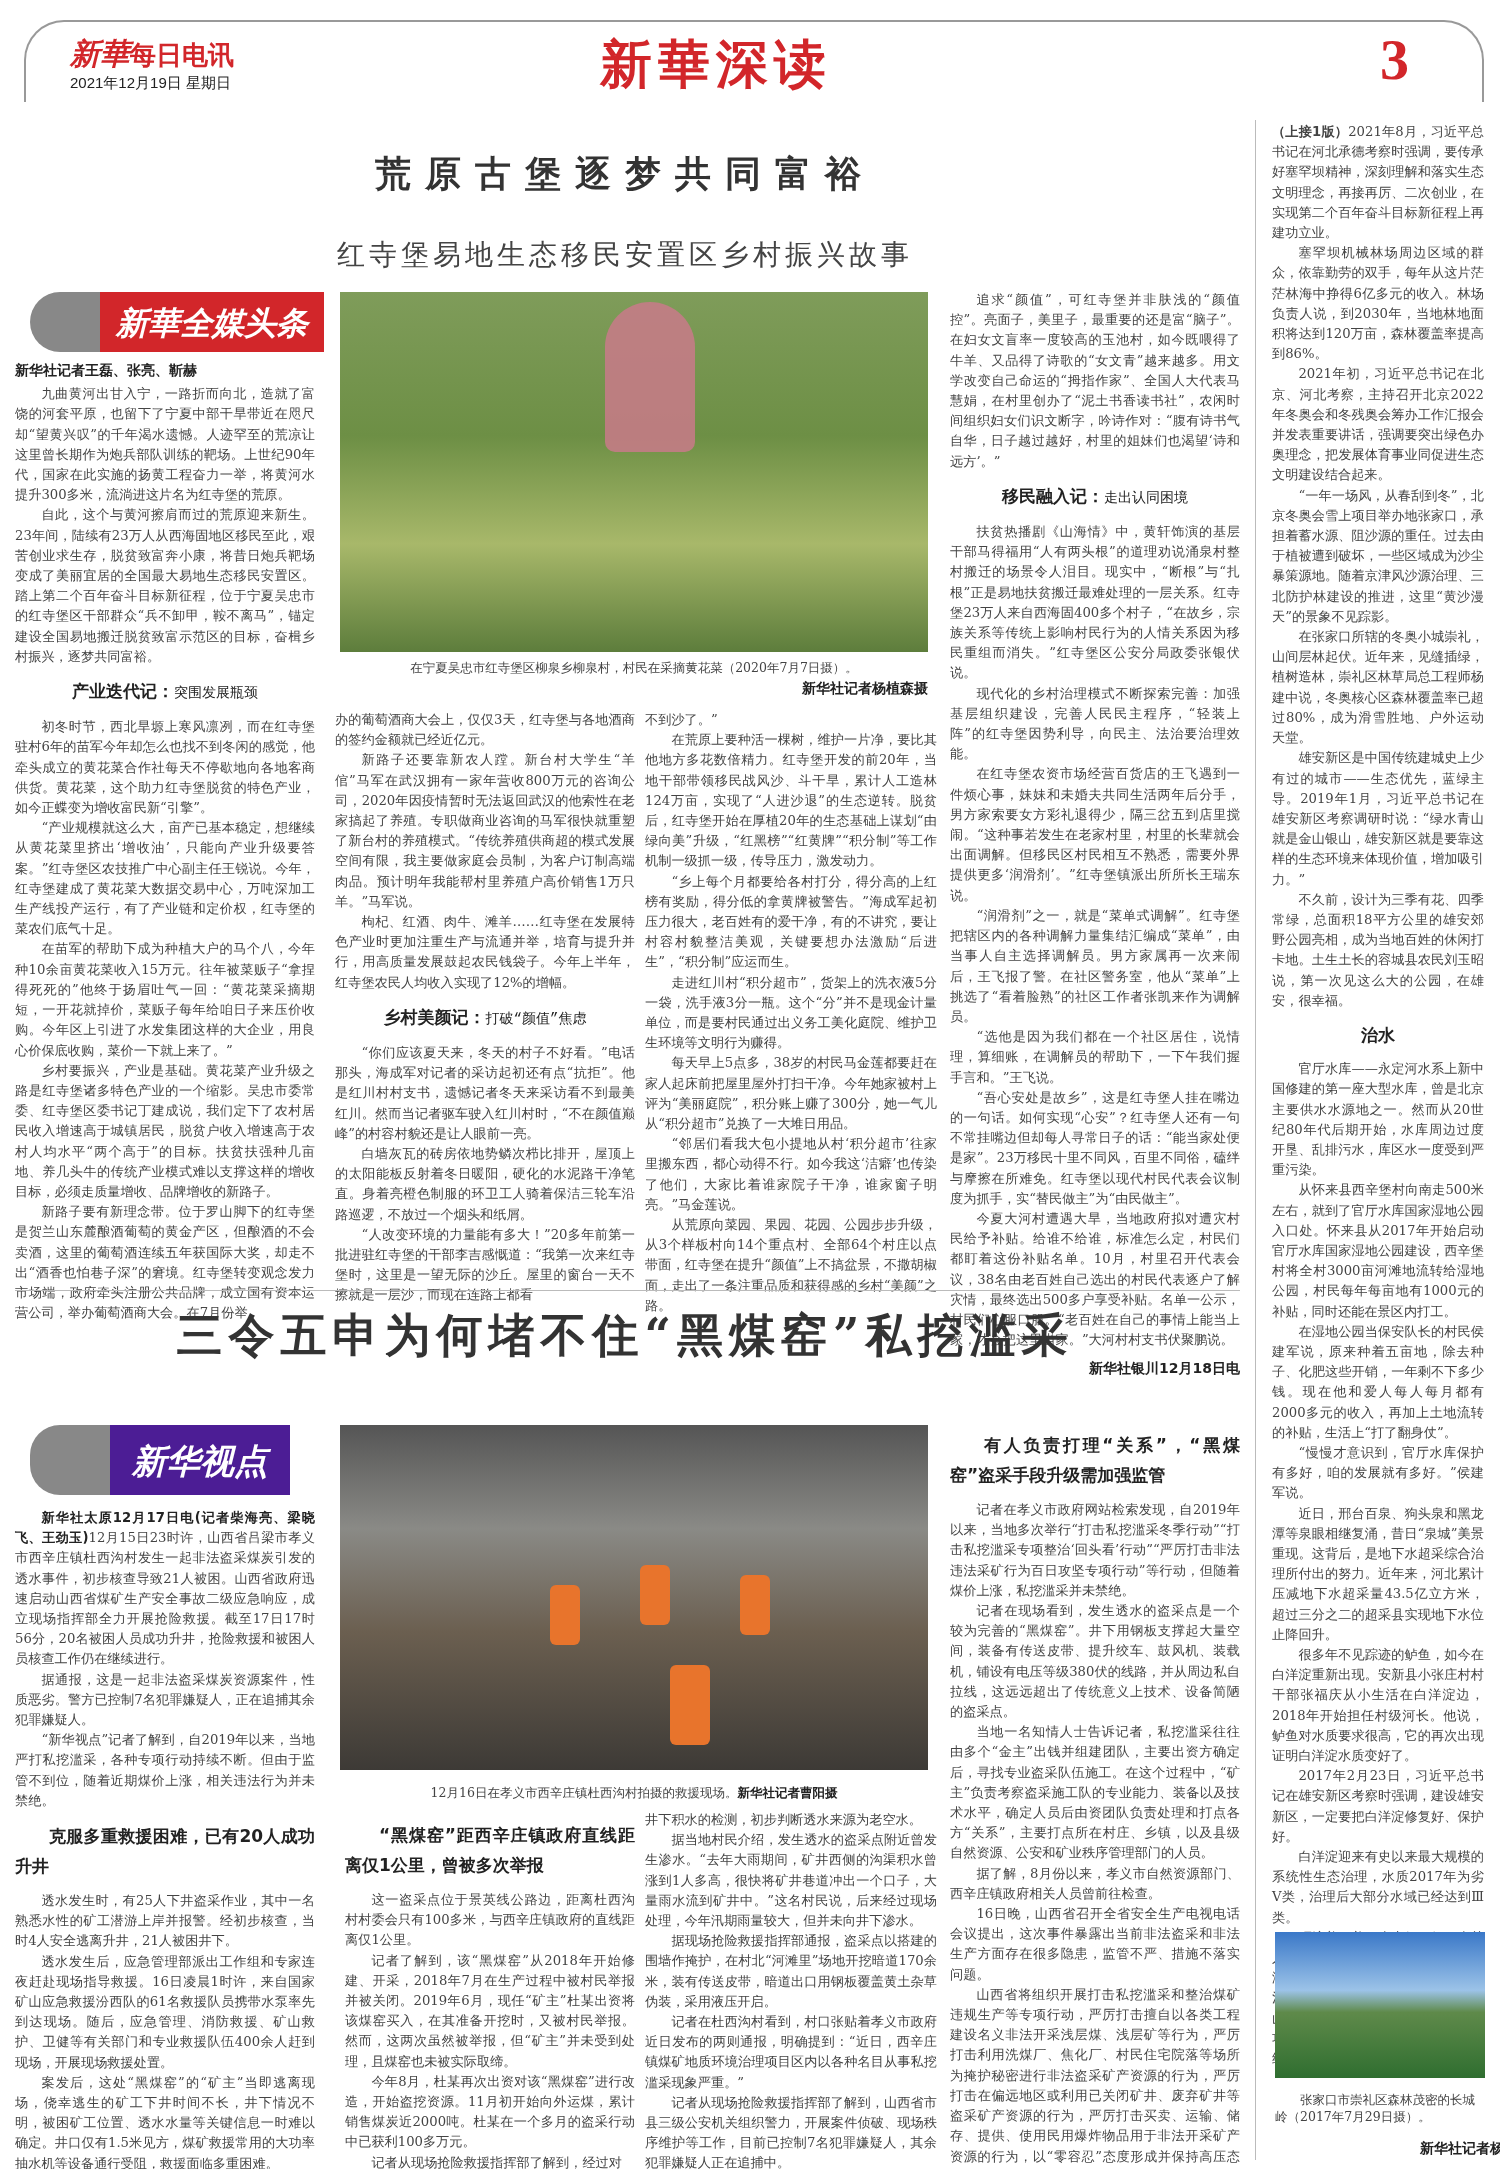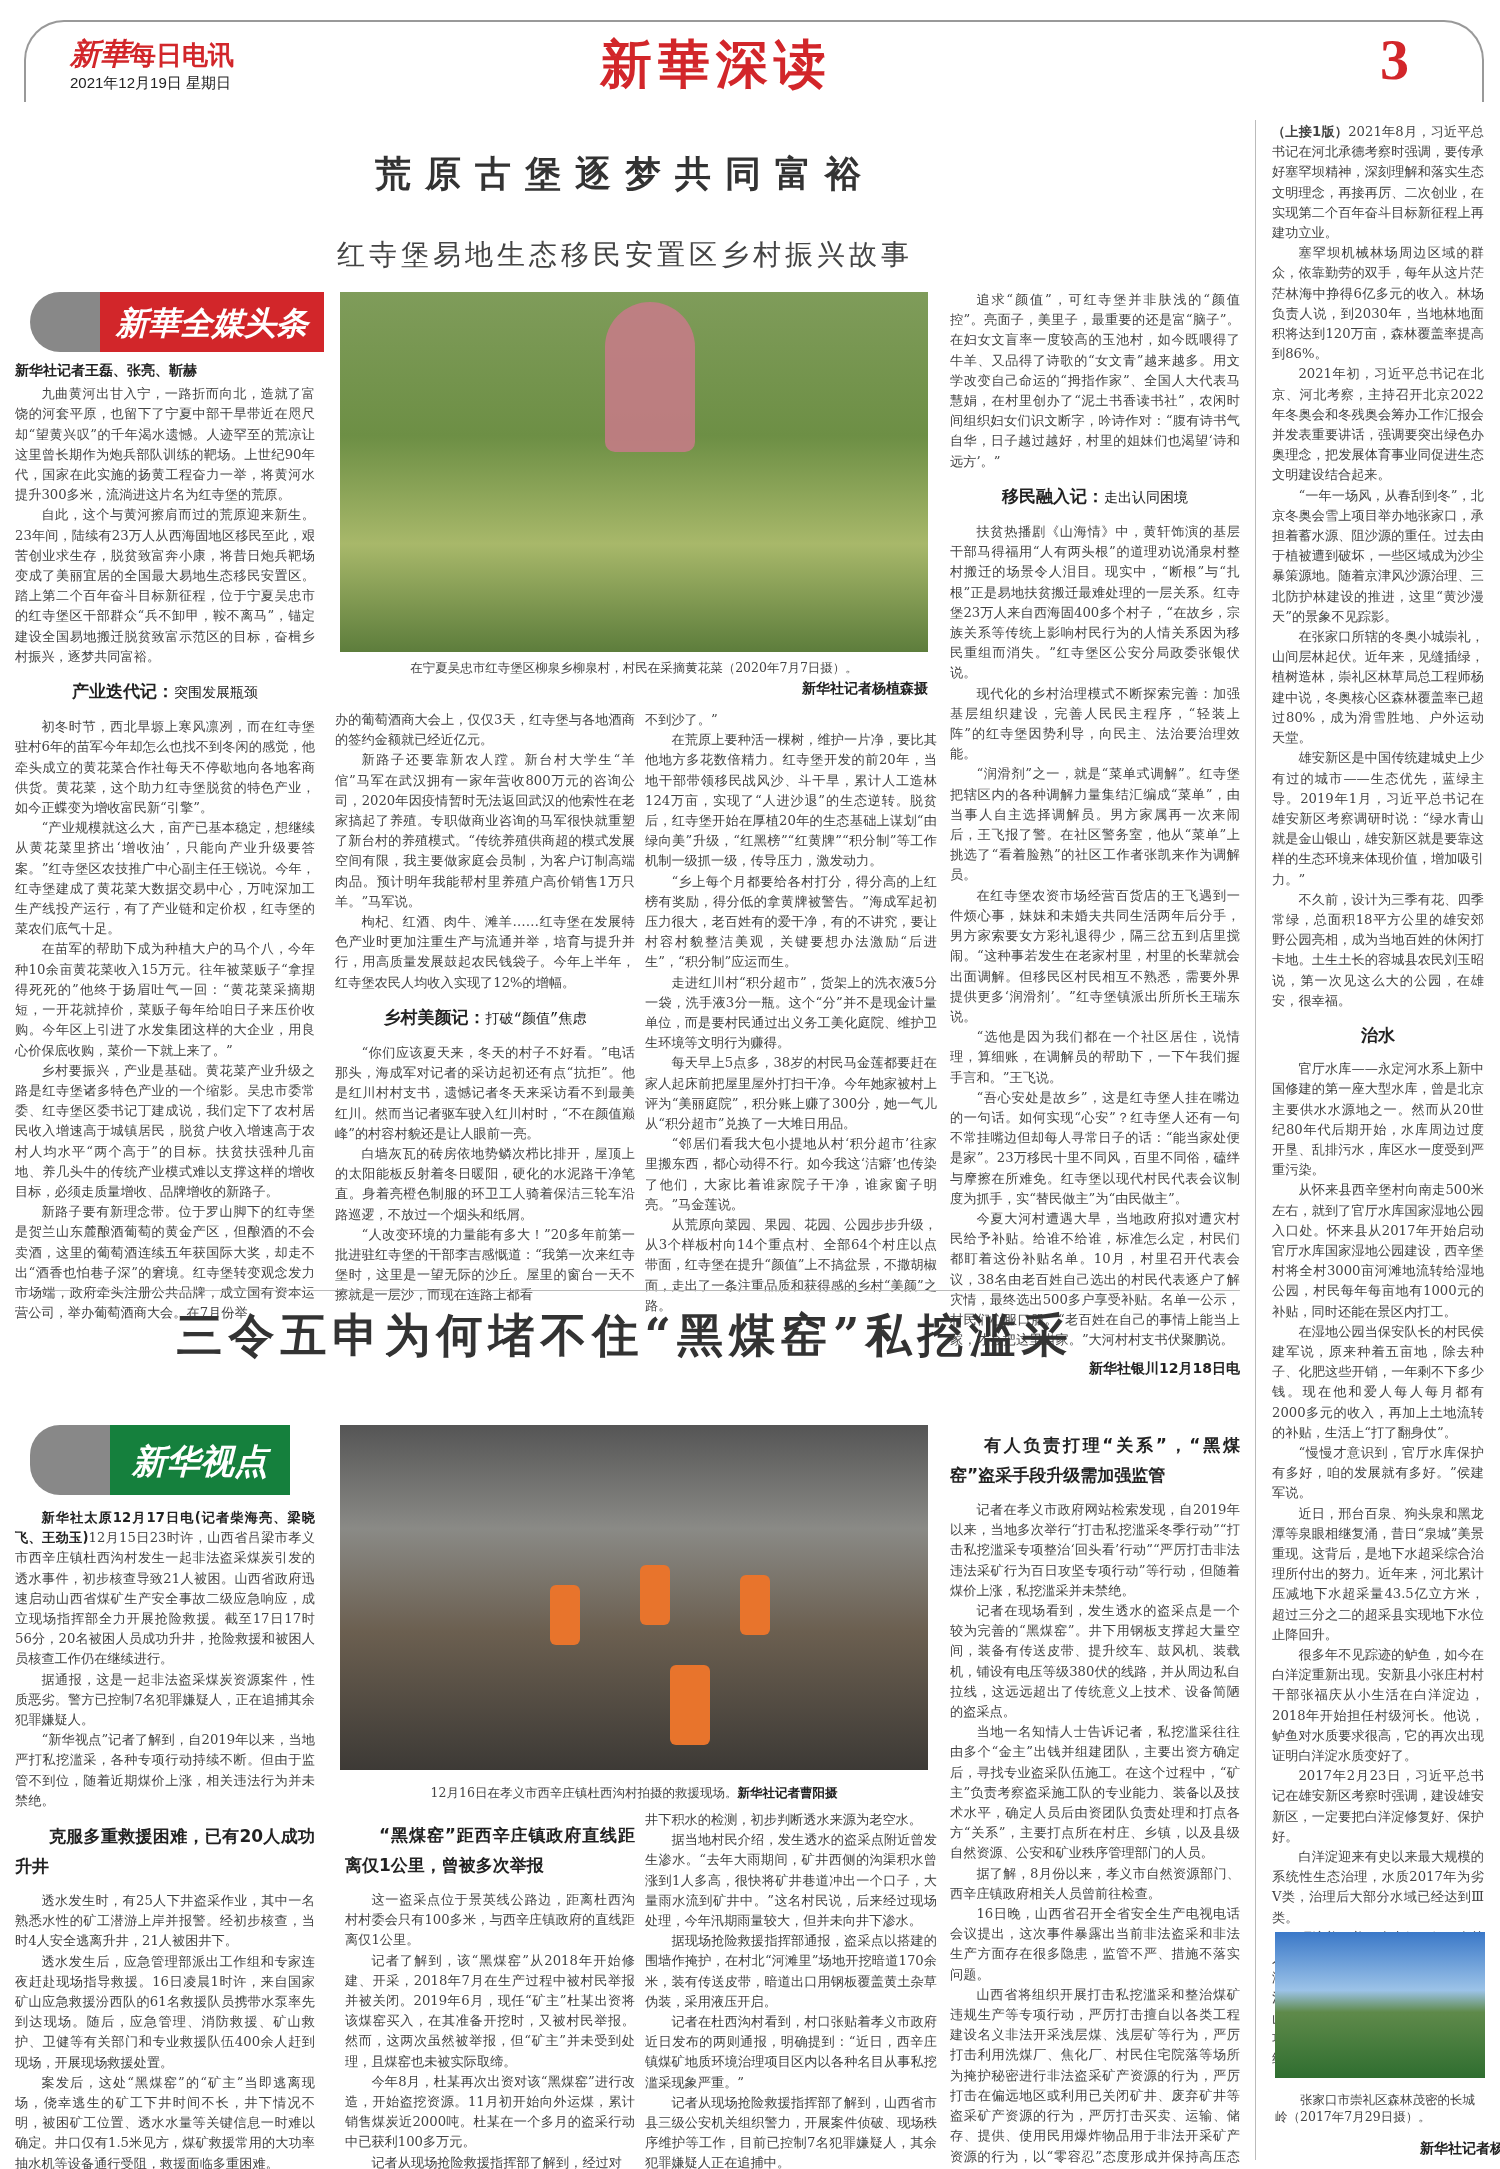--- a/index.html
+++ b/index.html
@@ -86,22 +86,22 @@
   <p>每天早上5点多，38岁的村民马金莲都要赶在家人起床前把屋里屋外打扫干净。今年她家被村上评为“美丽庭院”，积分账上赚了300分，她一气儿从“积分超市”兑换了一大堆日用品。</p>
   <p>“邻居们看我大包小提地从村‘积分超市’往家里搬东西，都心动得不行。如今我这‘洁癖’也传染了他们，大家比着谁家院子干净，谁家窗子明亮。”马金莲说。</p>
   <p>从荒原向菜园、果园、花园、公园步步升级，从3个样板村向14个重点村、全部64个村庄以点带面，红寺堡在提升“颜值”上不搞盆景，不撒胡椒面，走出了一条注重品质和获得感的乡村“美颜”之路。</p>
 </div>
 
 <div class="abs col" style="left:950px;top:290px;width:290px">
   <p>追求“颜值”，可红寺堡并非肤浅的“颜值控”。亮面子，美里子，最重要的还是富“脑子”。在妇女文盲率一度较高的玉池村，如今既喂得了牛羊、又品得了诗歌的“女文青”越来越多。用文学改变自己命运的“拇指作家”、全国人大代表马慧娟，在村里创办了“泥土书香读书社”，农闲时间组织妇女们识文断字，吟诗作对：“腹有诗书气自华，日子越过越好，村里的姐妹们也渴望‘诗和远方’。”</p>
   <div class="sh"><b>移民融入记：</b><span>走出认同困境</span></div>
   <p>扶贫热播剧《山海情》中，黄轩饰演的基层干部马得福用“人有两头根”的道理劝说涌泉村整村搬迁的场景令人泪目。现实中，“断根”与“扎根”正是易地扶贫搬迁最难处理的一层关系。红寺堡23万人来自西海固400多个村子，“在故乡，宗族关系等传统上影响村民行为的人情关系因为移民重组而消失。”红寺堡区公安分局政委张银伏说。</p>
   <p>现代化的乡村治理模式不断探索完善：加强基层组织建设，完善人民民主程序，“轻装上阵”的红寺堡因势利导，向民主、法治要治理效能。</p>
+  <p>在红寺堡农资市场经营百货店的王飞遇到一件烦心事，妹妹和未婚夫共同生活两年后分手，男方家索要女方彩礼退得少，隔三岔五到店里搅闹。“这种事若发生在老家村里，村里的长辈就会出面调解。但移民区村民相互不熟悉，需要外界提供更多‘润滑剂’。”红寺堡镇派出所所长王瑞东说。</p>
   <p>“润滑剂”之一，就是“菜单式调解”。红寺堡把辖区内的各种调解力量集结汇编成“菜单”，由当事人自主选择调解员。男方家属再一次来闹后，王飞报了警。在社区警务室，他从“菜单”上挑选了“看着脸熟”的社区工作者张凯来作为调解员。</p>
-  <p>在红寺堡农资市场经营百货店的王飞遇到一件烦心事，妹妹和未婚夫共同生活两年后分手，男方家索要女方彩礼退得少，隔三岔五到店里搅闹。“这种事若发生在老家村里，村里的长辈就会出面调解。但移民区村民相互不熟悉，需要外界提供更多‘润滑剂’。”红寺堡镇派出所所长王瑞东说。</p>
   <p>“选他是因为我们都在一个社区居住，说情理，算细账，在调解员的帮助下，一下午我们握手言和。”王飞说。</p>
   <p>“吾心安处是故乡”，这是红寺堡人挂在嘴边的一句话。如何实现“心安”？红寺堡人还有一句不常挂嘴边但却每人寻常日子的话：“能当家处便是家”。23万移民十里不同风，百里不同俗，磕绊与摩擦在所难免。红寺堡以现代村民代表会议制度为抓手，实“替民做主”为“由民做主”。</p>
   <p>今夏大河村遭遇大旱，当地政府拟对遭灾村民给予补贴。给谁不给谁，标准怎么定，村民们都盯着这份补贴名单。10月，村里召开代表会议，38名由老百姓自己选出的村民代表逐户了解灾情，最终选出500多户享受补贴。名单一公示，村民们心服口服。“老百姓在自己的事情上能当上家，才会把这里当家。”大河村村支书伏聚鹏说。</p>
   <div class="credit" style="margin-top:8px">新华社银川12月18日电</div>
 </div>
 
 <div class="abs hline" style="left:15px;top:1290px;width:1225px"></div>
 
 <div class="abs vline" style="left:1255px;top:120px;height:2040px"></div>
 <div class="abs col" style="left:1272px;top:122px;width:212px">
@@ -125,21 +125,21 @@
 </div>
 <div class="abs photo3" style="left:1275px;top:1932px;width:210px;height:146px"></div>
 <div class="abs caption" style="left:1275px;top:2092px;width:210px;text-align:left;text-indent:2em">张家口市崇礼区森林茂密的长城岭（2017年7月29日摄）。</div>
 <div class="abs credit" style="left:1346px;top:2140px;width:200px">新华社记者杨世尧摄</div>
 
 <h1 class="abs title" style="top:1305px;font-size:46px;letter-spacing:6px">三令五申为何堵不住“黑煤窑”私挖滥采</h1>
 <div class="abs subtitle" style="top:1440px;font-size:26px">山西孝义透水事件追踪</div>
 
 <div class="abs badge" style="left:30px;top:1425px">
   <div class="g" style="width:80px;height:70px"></div>
-  <div class="r" style="background:#15803d;height:70px;font-size:34px;padding:14px 22px">新华视点</div>
+  <div class="r" style="background:#4c1d95;height:70px;font-size:34px;padding:14px 22px">新华视点</div>
 </div>
 
 <div class="abs col" style="left:15px;top:1508px;width:300px">
   <p><b style="font-family:'DejaVu Sans',sans-serif;color:#222">新华社太原12月17日电(记者柴海亮、梁晓飞、王劲玉)</b><span>12月15日23时许，山西省吕梁市孝义市西辛庄镇杜西沟村发生一起非法盗采煤炭引发的透水事件，初步核查导致21人被困。山西省政府迅速启动山西省煤矿生产安全事故二级应急响应，成立现场指挥部全力开展抢险救援。截至17日17时56分，20名被困人员成功升井，抢险救援和被困人员核查工作仍在继续进行。</span></p>
   <p>据通报，这是一起非法盗采煤炭资源案件，性质恶劣。警方已控制7名犯罪嫌疑人，正在追捕其余犯罪嫌疑人。</p>
   <p>“新华视点”记者了解到，自2019年以来，当地严打私挖滥采，各种专项行动持续不断。但由于监管不到位，随着近期煤价上涨，相关违法行为并未禁绝。</p>
   <div class="sh2">克服多重救援困难，已有20人成功升井</div>
   <p>透水发生时，有25人下井盗采作业，其中一名熟悉水性的矿工潜游上岸并报警。经初步核查，当时4人安全逃离升井，21人被困井下。</p>
   <p>透水发生后，应急管理部派出工作组和专家连夜赶赴现场指导救援。16日凌晨1时许，来自国家矿山应急救援汾西队的61名救援队员携带水泵率先到达现场。随后，应急管理、消防救援、矿山救护、卫健等有关部门和专业救援队伍400余人赶到现场，开展现场救援处置。</p>
   <p>案发后，这处“黑煤窑”的“矿主”当即逃离现场，侥幸逃生的矿工下井时间不长，井下情况不明，被困矿工位置、透水水量等关键信息一时难以确定。井口仅有1.5米见方，煤矿救援常用的大功率抽水机等设备通行受阻，救援面临多重困难。</p>

